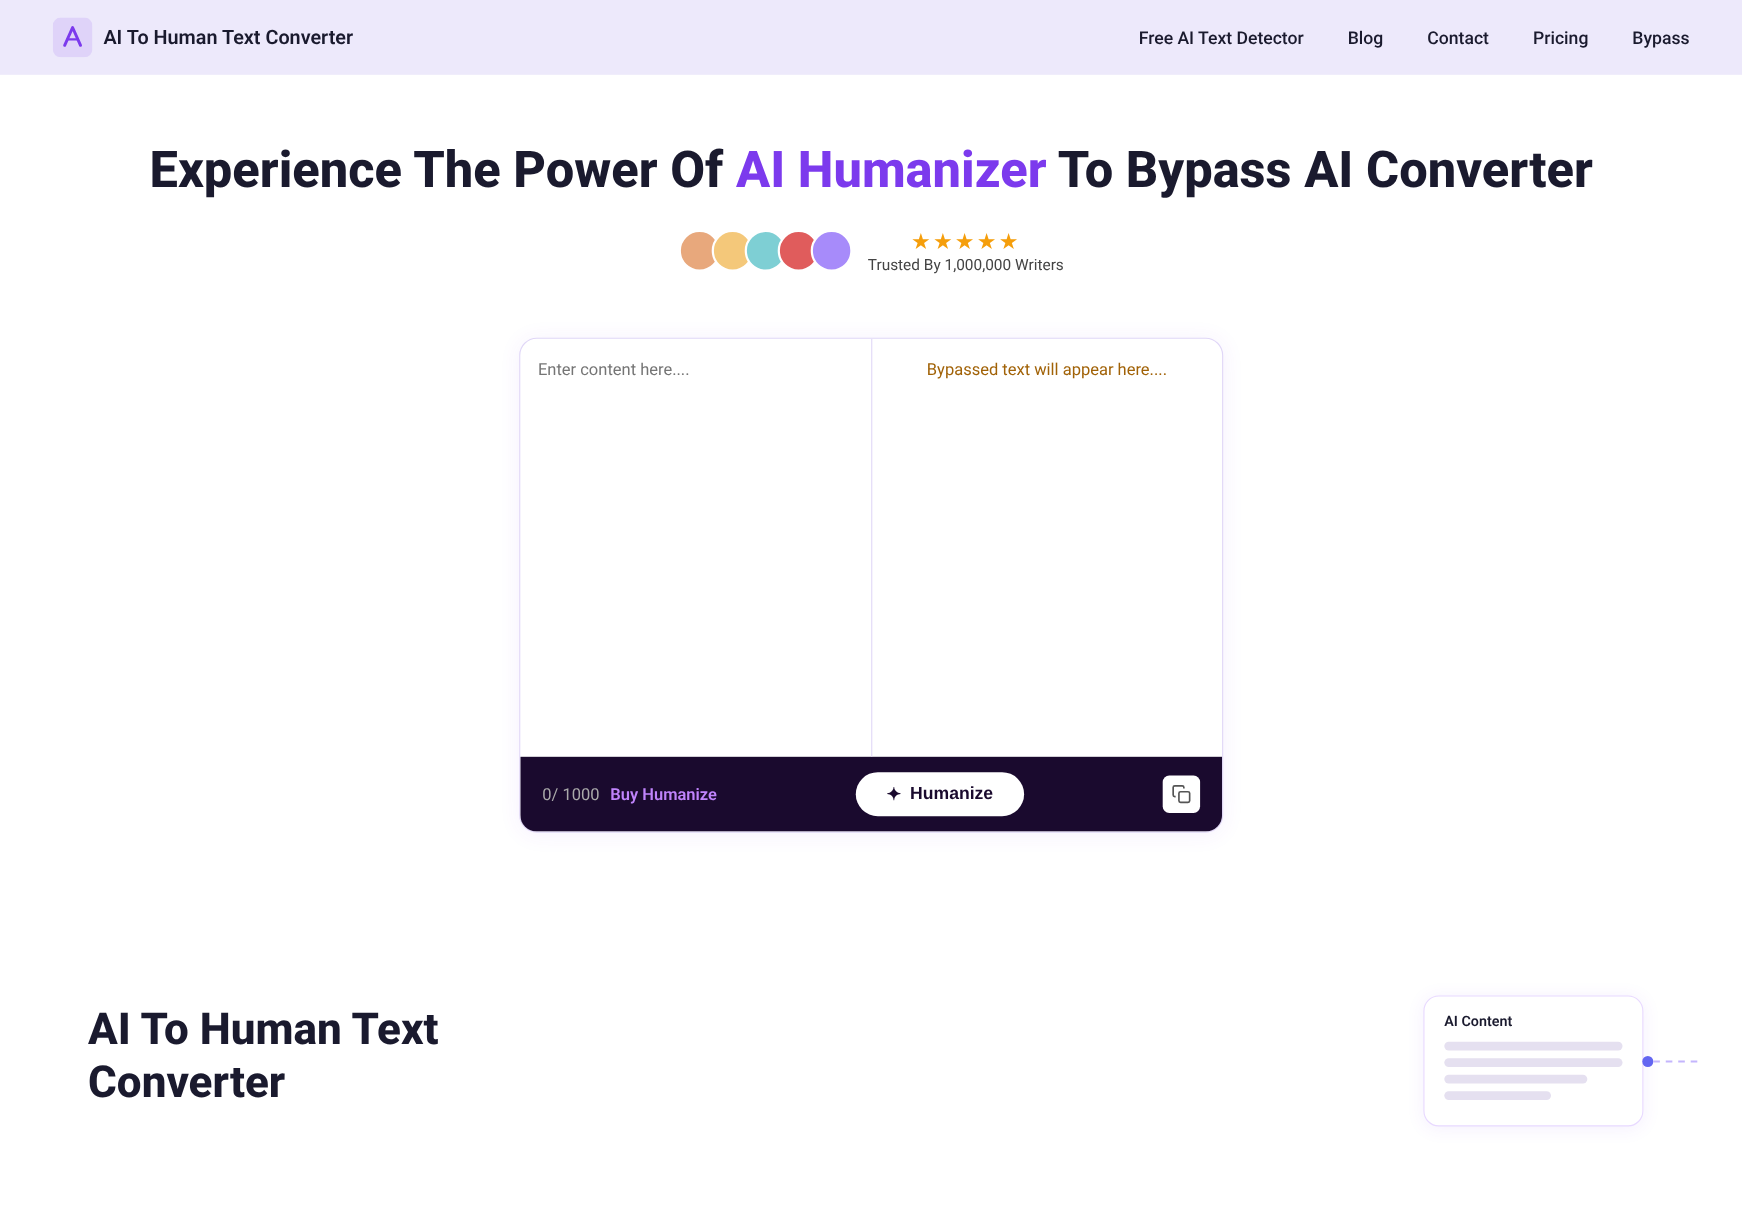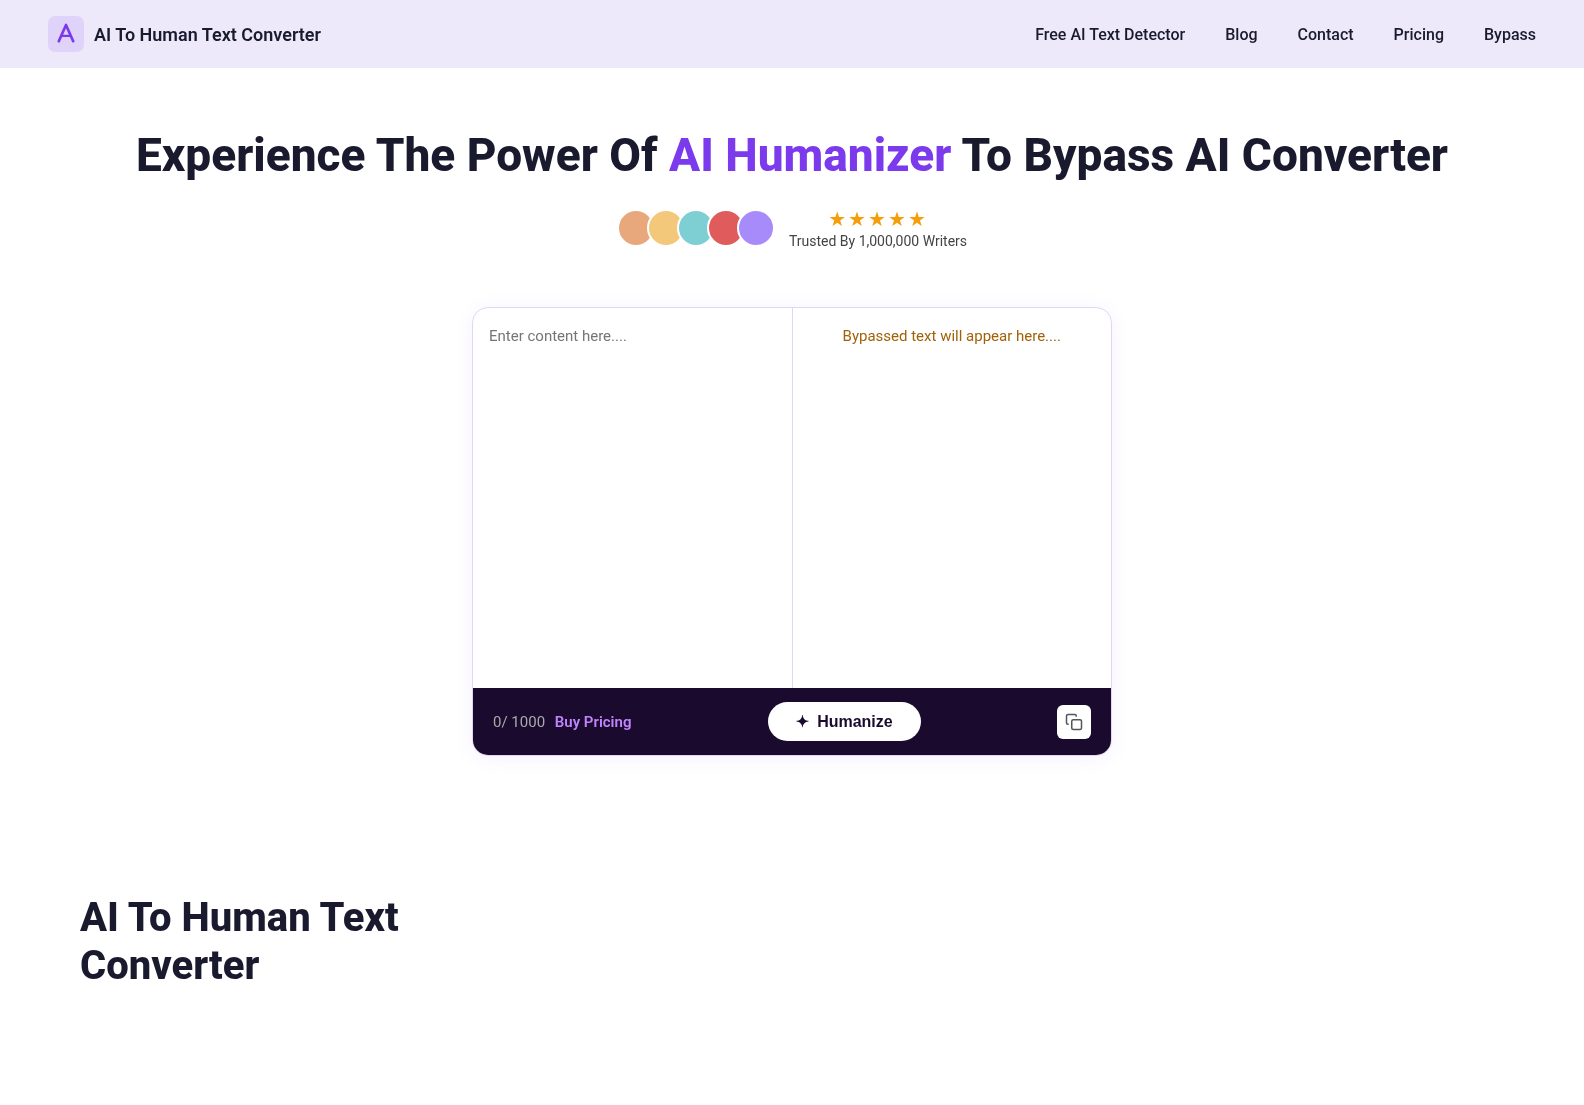--- a/index.html
+++ b/index.html
@@ -315,21 +315,21 @@
         <div class="tool-input-area">
           <textarea placeholder="Enter content here...." style=""></textarea>
         </div>
         <div class="tool-output-area">
           <span class="output-placeholder">Bypassed text will appear here....</span>
         </div>
       </div>
       <div class="tool-footer">
         <span class="word-count">
           <span>0/ 1000</span>
-          <span class="buy-premium">Buy Pricing</span>
+          <span class="buy-premium">Buy Humanize</span>
         </span>
         <button class="humanize-btn">
           <span class="sparkle-icon">✦</span>
           <span>Humanize</span>
         </button>
         <div class="copy-btn">
           <svg viewBox="0 0 24 24" xmlns="http://www.w3.org/2000/svg">
             <rect x="9" y="9" width="13" height="13" rx="2" fill="none" stroke="#555" stroke-width="2"></rect>
             <path d="M5 15H4a2 2 0 01-2-2V4a2 2 0 012-2h9a2 2 0 012 2v1" fill="none" stroke="#555" stroke-width="2"></path>
           </svg>
@@ -339,13 +339,24 @@
   </div>
 </section>
 
 <section class="bottom-section">
   <div class="bottom-text">
     <h2 class="bottom-title">
       <span>AI To Human Text</span><br>
       <span>Converter</span>
     </h2>
   </div>
+  <div class="bottom-visual">
+    <div class="ai-content-card">
+      <div class="card-label">AI Content</div>
+      <div class="card-line long"></div>
+      <div class="card-line long"></div>
+      <div class="card-line medium"></div>
+      <div class="card-line short"></div>
+      <div class="card-dot"></div>
+      <div class="dotted-line"></div>
+    </div>
+  </div>
 </section>
 
 </body></html>

